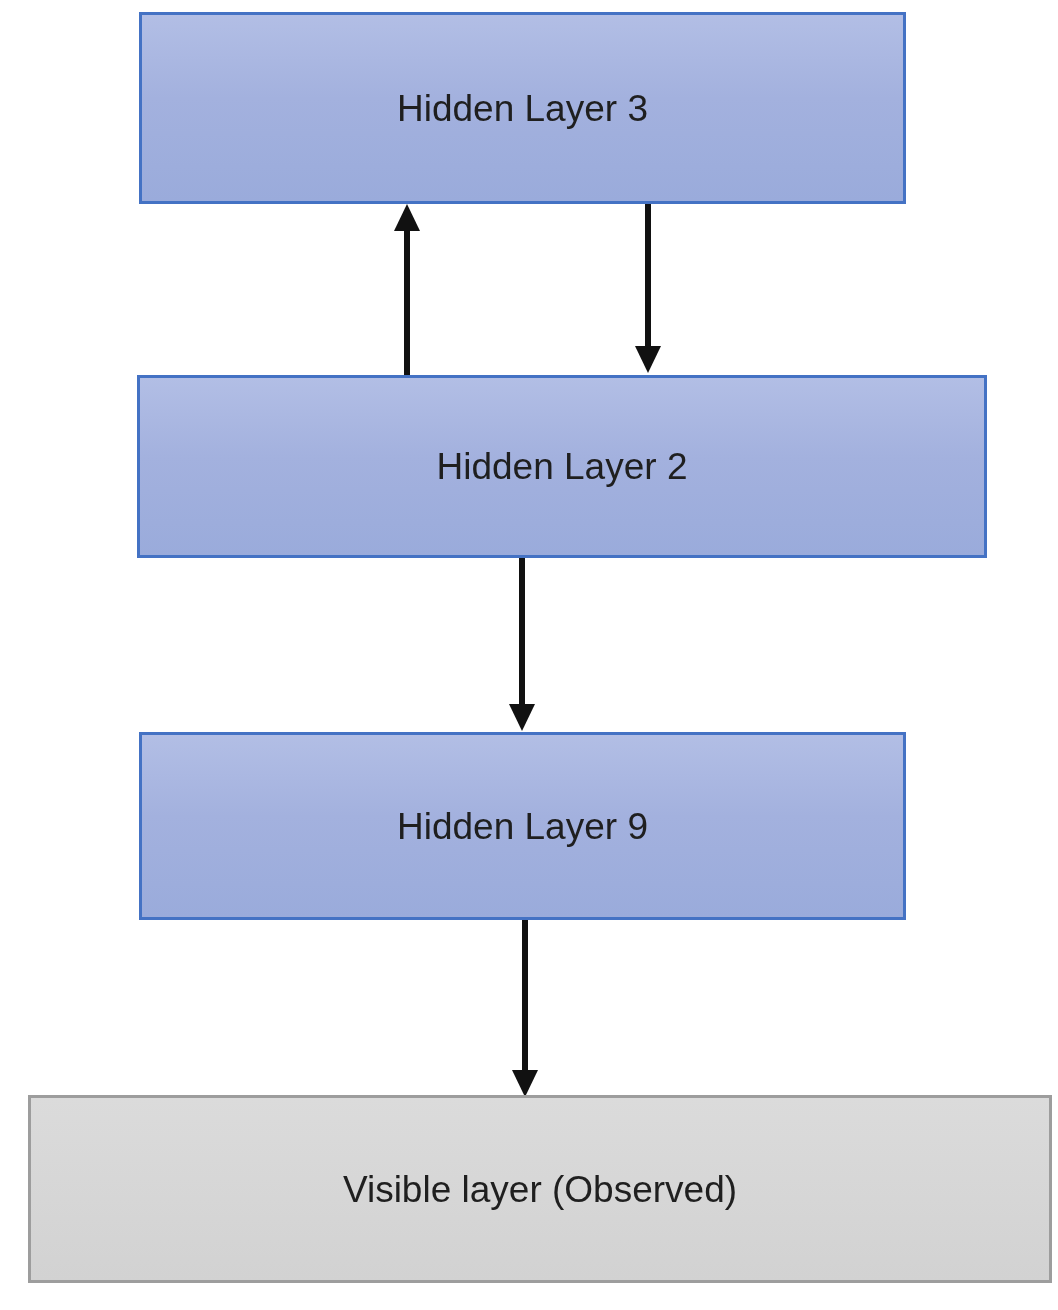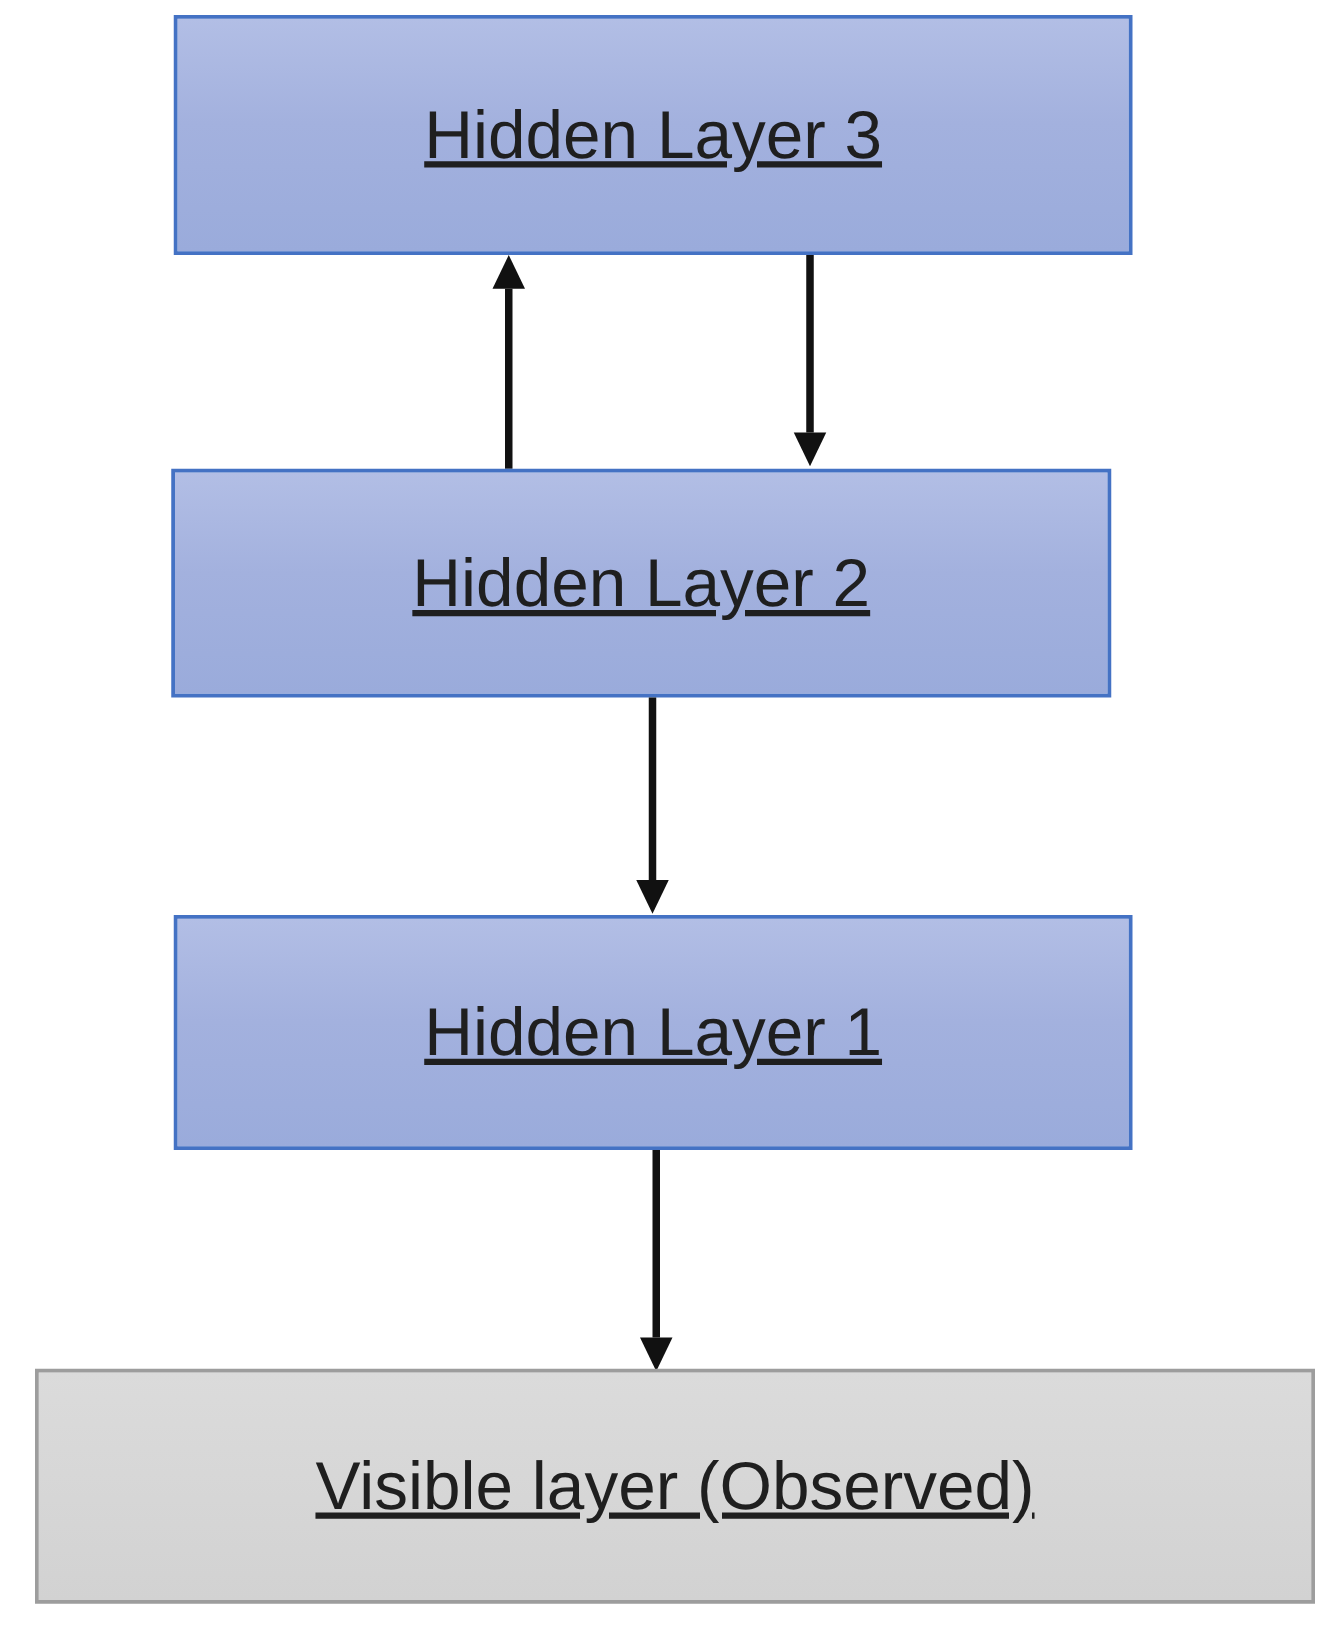--- a/index.html
+++ b/index.html
@@ -27,29 +27,28 @@
     background: linear-gradient(to bottom, #b2bee5 0%, #a3b1de 45%, #9aabdb 100%);
     border: 3px solid #4472c4;
   }
   .node-visible {
     background: linear-gradient(to bottom, #dbdbdb 0%, #d2d2d2 100%);
     border: 3px solid #9d9d9d;
     margin-left: 12px;
   }
   .node-label {
     color: #1f1f1f;
-    font-size: 54px;
+    font-size: 37px;
     font-weight: 400;
     letter-spacing: 0px;
     line-height: 1;
     white-space: nowrap;
-    text-decoration: underline;
   }
   #node-hidden3 { left: 139px; top: 12px;   width: 767px; height: 192px; }
-  #node-hidden2 { left: 137px; top: 375px;  width: 752px; height: 183px; }
+  #node-hidden2 { left: 137px; top: 375px;  width: 850px; height: 183px; }
   #node-hidden1 { left: 139px; top: 732px;  width: 767px; height: 188px; }
   #node-visible { left: 16px;  top: 1095px; width: 1024px; height: 188px; }
 
   .arrow {
     position: absolute;
     display: flex;
     flex-direction: column;
     align-items: center;
   }
   .arrow .shaft {
@@ -96,21 +95,21 @@
   <div class="node node-hidden" id="node-hidden2">
     <span class="node-label">Hidden Layer 2</span>
   </div>
 
   <div class="arrow" id="arrow-h2-h1">
     <div class="shaft"></div>
     <div class="head-down"></div>
   </div>
 
   <div class="node node-hidden" id="node-hidden1">
-    <span class="node-label">Hidden Layer 1</span>
+    <span class="node-label">Hidden Layer 9</span>
   </div>
 
   <div class="arrow" id="arrow-h1-v">
     <div class="shaft"></div>
     <div class="head-down"></div>
   </div>
 
   <div class="node node-visible" id="node-visible">
     <span class="node-label">Visible layer (Observed)</span>
   </div>

